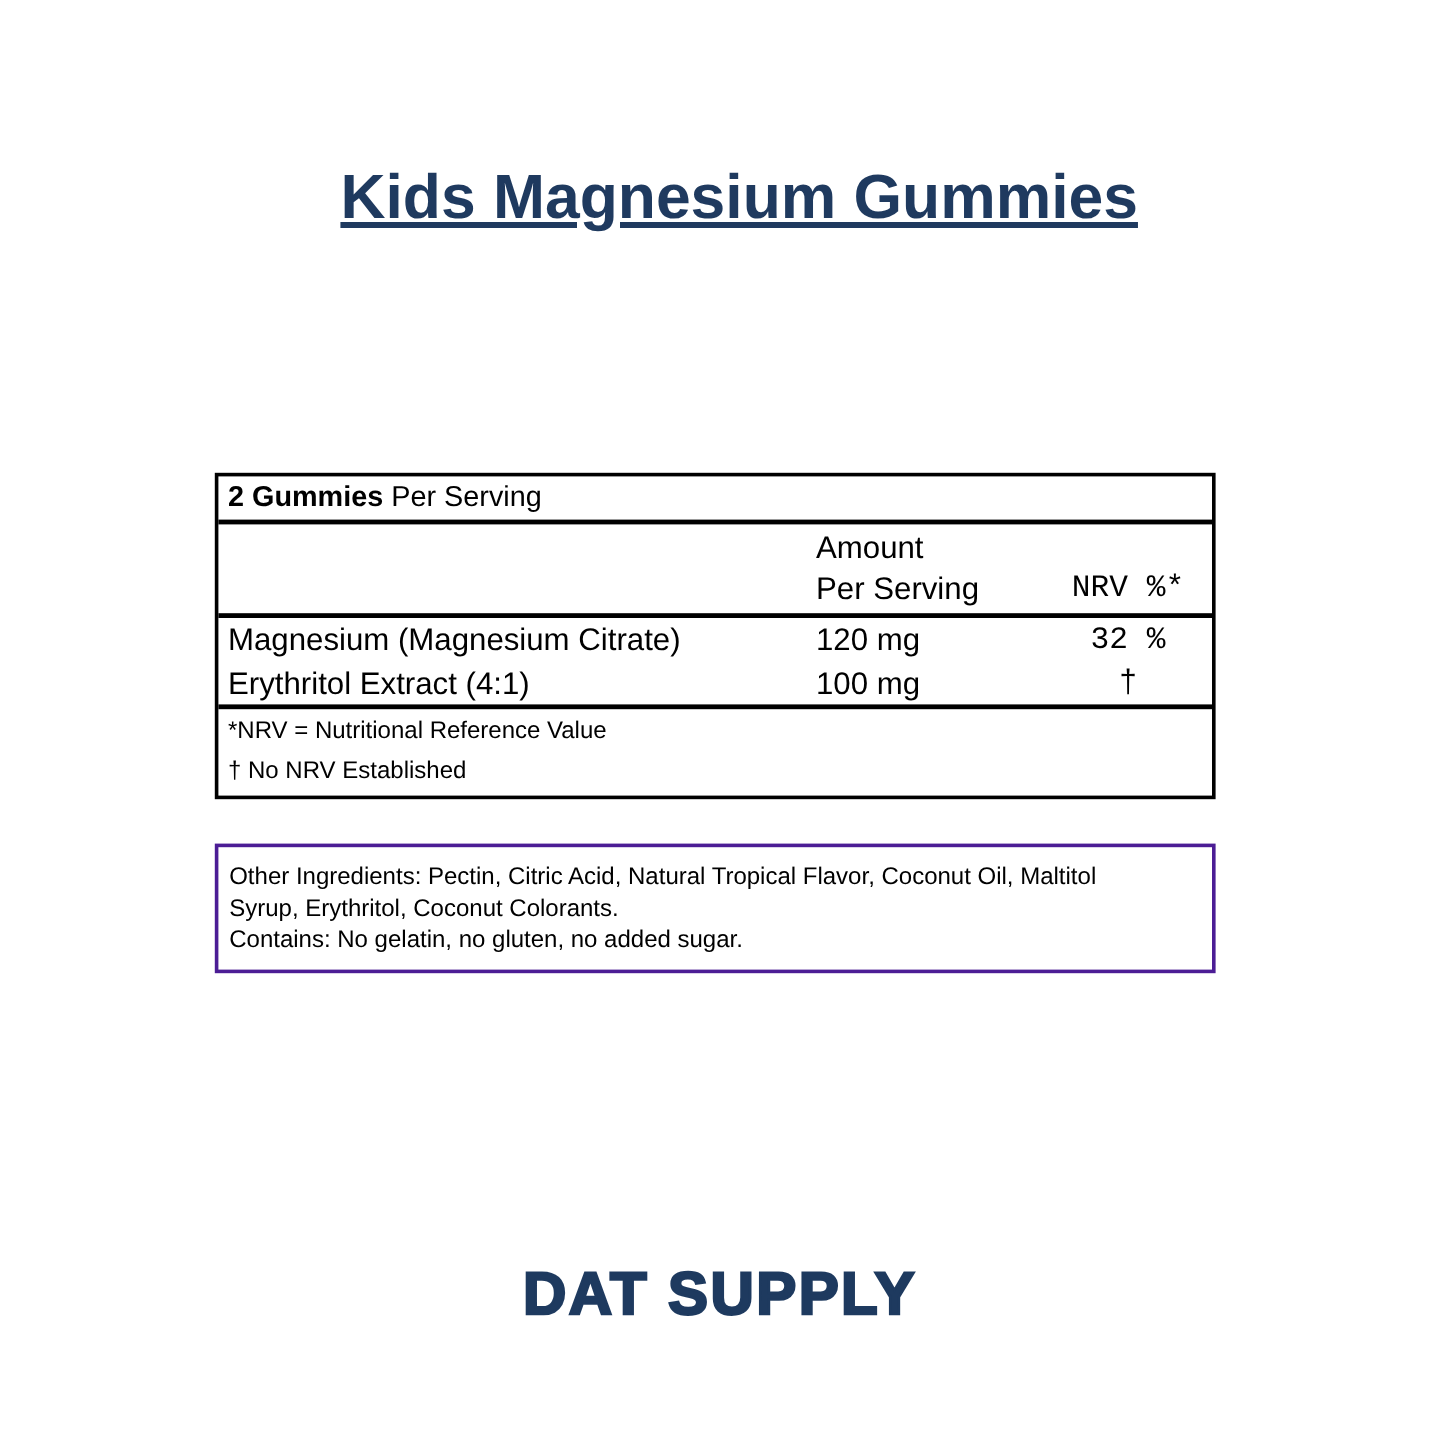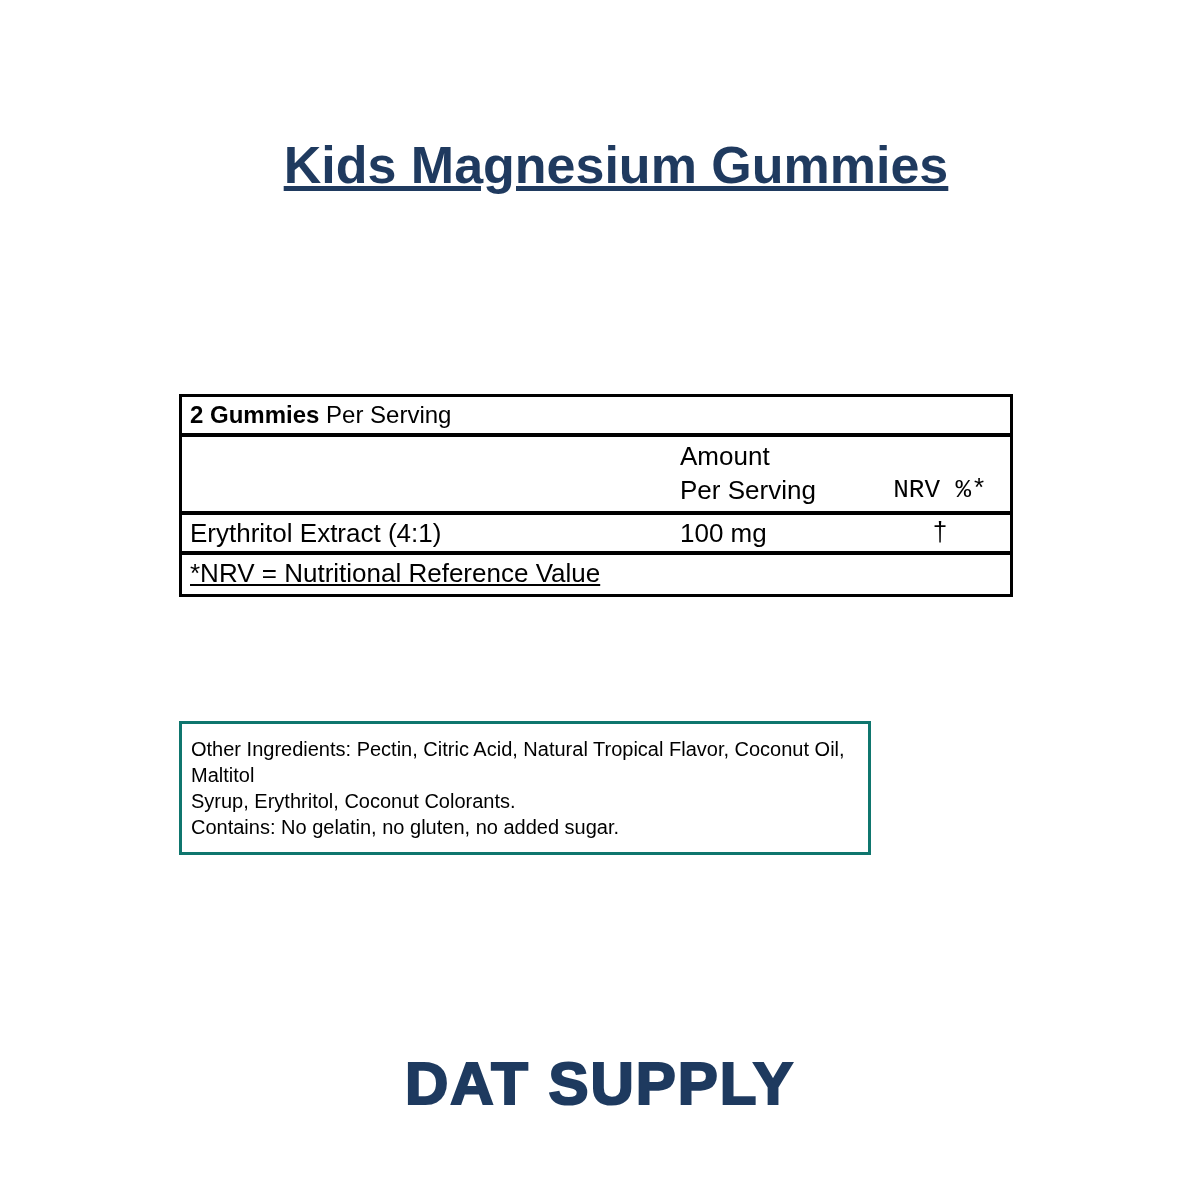--- a/index.html
+++ b/index.html
@@ -44,39 +44,38 @@
   .header-row .nrv {
     display: flex; align-items: flex-end; justify-content: center;
     line-height: 34px;
   }
   .nutrient-row { font-size: 26px; line-height: 36px; }
   .cell.name { padding-left: 8px; text-align: left; }
   .cell.amount { text-align: left; }
   .cell.nrv { text-align: center; font-family: Liberation Mono, monospace; }
   .footnotes {
     border-top: 4px solid #000;
-    font-size: 26px; line-height: 33px;
+    font-size: 20px; line-height: 33px;
     padding: 2px 8px 4px;
-    text-decoration: underline;
   }
 
   
   .ingredients {
-    position: absolute; left: 179px; top: 721px; width: 692px;
-    border: 3px solid #0f766e; box-sizing: border-box;
+    position: absolute; left: 179px; top: 703px; width: 834px;
+    border: 3px solid #4c1d95; box-sizing: border-box;
     font-size: 20px; line-height: 26px;
     padding: 12px 9px;
     background: #fff;
   }
 
   
   .brand {
     position: absolute; top: 1049px; left: 0; width: 100%;
     text-align: center;
-    font-size: 60px; font-weight: bold;
+    font-size: 50px; font-weight: bold;
     letter-spacing: 2px;
     color: #1e3a5f;
     -webkit-text-stroke: 2.2px #1e3a5f;
   }
 </style>
 </head>
 <body>
 
 <div>
 
@@ -92,28 +91,34 @@
       <div class="cell name"></div>
       <div class="cell amount">
         <div>Amount</div>
         <div>Per Serving</div>
       </div>
       <div class="cell nrv">NRV %*</div>
     </div>
 
     <div>
       <div class="grid nutrient-row">
+        <div class="cell name">Magnesium (Magnesium Citrate)</div>
+        <div class="cell amount">120 mg</div>
+        <div class="cell nrv">32 %</div>
+      </div>
+      <div class="grid nutrient-row">
         <div class="cell name">Erythritol Extract (4:1)</div>
         <div class="cell amount">100 mg</div>
         <div class="cell nrv">†</div>
       </div>
     </div>
 
     <div class="footnotes">
       <div>*NRV = Nutritional Reference Value</div>
+      <div>† No NRV Established</div>
     </div>
 
   </section>
 
   <section class="ingredients">
     <div>Other Ingredients: Pectin, Citric Acid, Natural Tropical Flavor, Coconut Oil, Maltitol</div>
     <div>Syrup, Erythritol, Coconut Colorants.</div>
     <div>Contains: No gelatin, no gluten, no added sugar.</div>
   </section>
 

